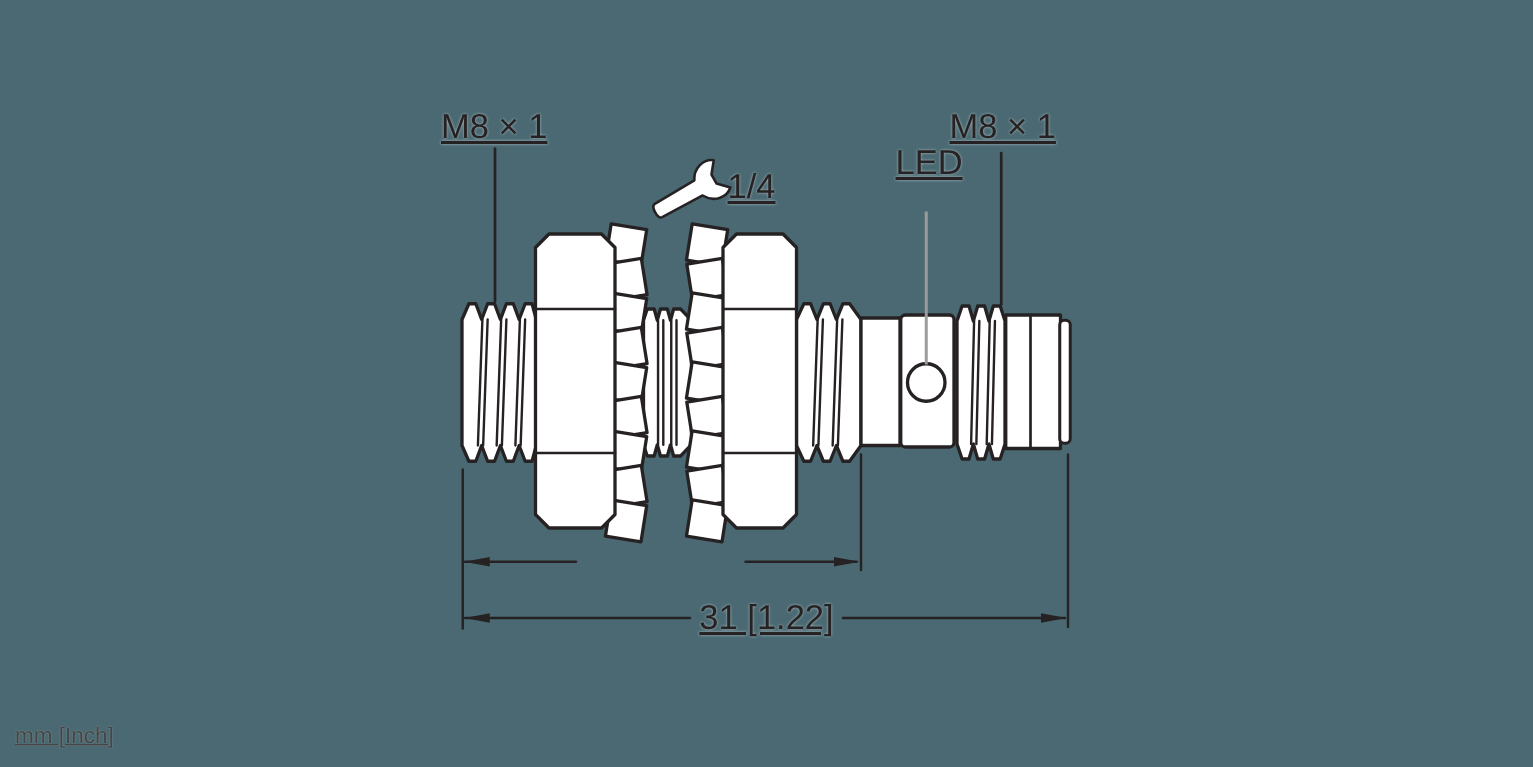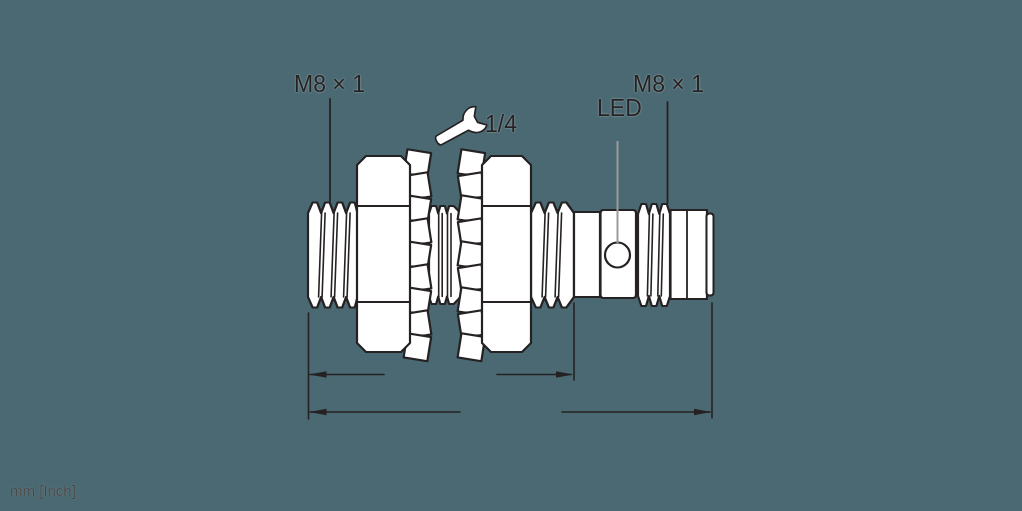--- a/index.html
+++ b/index.html
@@ -8,20 +8,21 @@
   html,body{margin:0;padding:0;background:var(--bg);}
   .stage{
     position:relative;width:1022px;height:511px;overflow:hidden;
     background:var(--bg);
     font-family:"Liberation Sans","DejaVu Sans",sans-serif;
   }
   svg{position:absolute;left:0;top:0;}
   .lbl{
     position:absolute;color:var(--ink);font-size:23px;line-height:1.1;white-space:nowrap;
     text-shadow:0 0 2px rgba(255,255,255,.55);
+    text-decoration:underline;
   }
   .lbl.center{transform:translate(-50%,-50%);}
   .units{font-size:15px;color:var(--units);text-shadow:0 0 1px rgba(255,255,255,.4);}
   .outline{stroke:var(--ink);fill:var(--fill);stroke-width:2.2;stroke-linejoin:round;stroke-linecap:round;}
   .ink-line{stroke:var(--ink);fill:none;stroke-width:1.8;stroke-linecap:round;}
   .thin{stroke-width:1.6;}
   .gray-line{stroke:var(--gray);fill:none;stroke-width:2;}
   .arrow{fill:var(--ink);stroke:none;}
 </style>
 </head>
@@ -101,14 +102,15 @@
     <line x1="497" y1="374.5" x2="571" y2="374.5" class="ink-line thin"></line>
 
     <line x1="310" y1="412" x2="460" y2="412" class="ink-line thin"></line>
     <line x1="562" y1="412" x2="710" y2="412" class="ink-line thin"></line>
   </svg>
 
   <div class="lbl" style="left:294px;top:72px">M8 × 1</div>
   <div class="lbl" style="left:633px;top:72px">M8 × 1</div>
   <div class="lbl" style="left:597px;top:96px">LED</div>
   <div class="lbl" style="left:485px;top:112px">1/4</div>
+  <div class="lbl center" style="left:511px;top:412px">31 [1.22]</div>
   <div class="lbl units" style="left:10px;top:483px">mm [Inch]</div>
 </div>
 
 </body></html>

